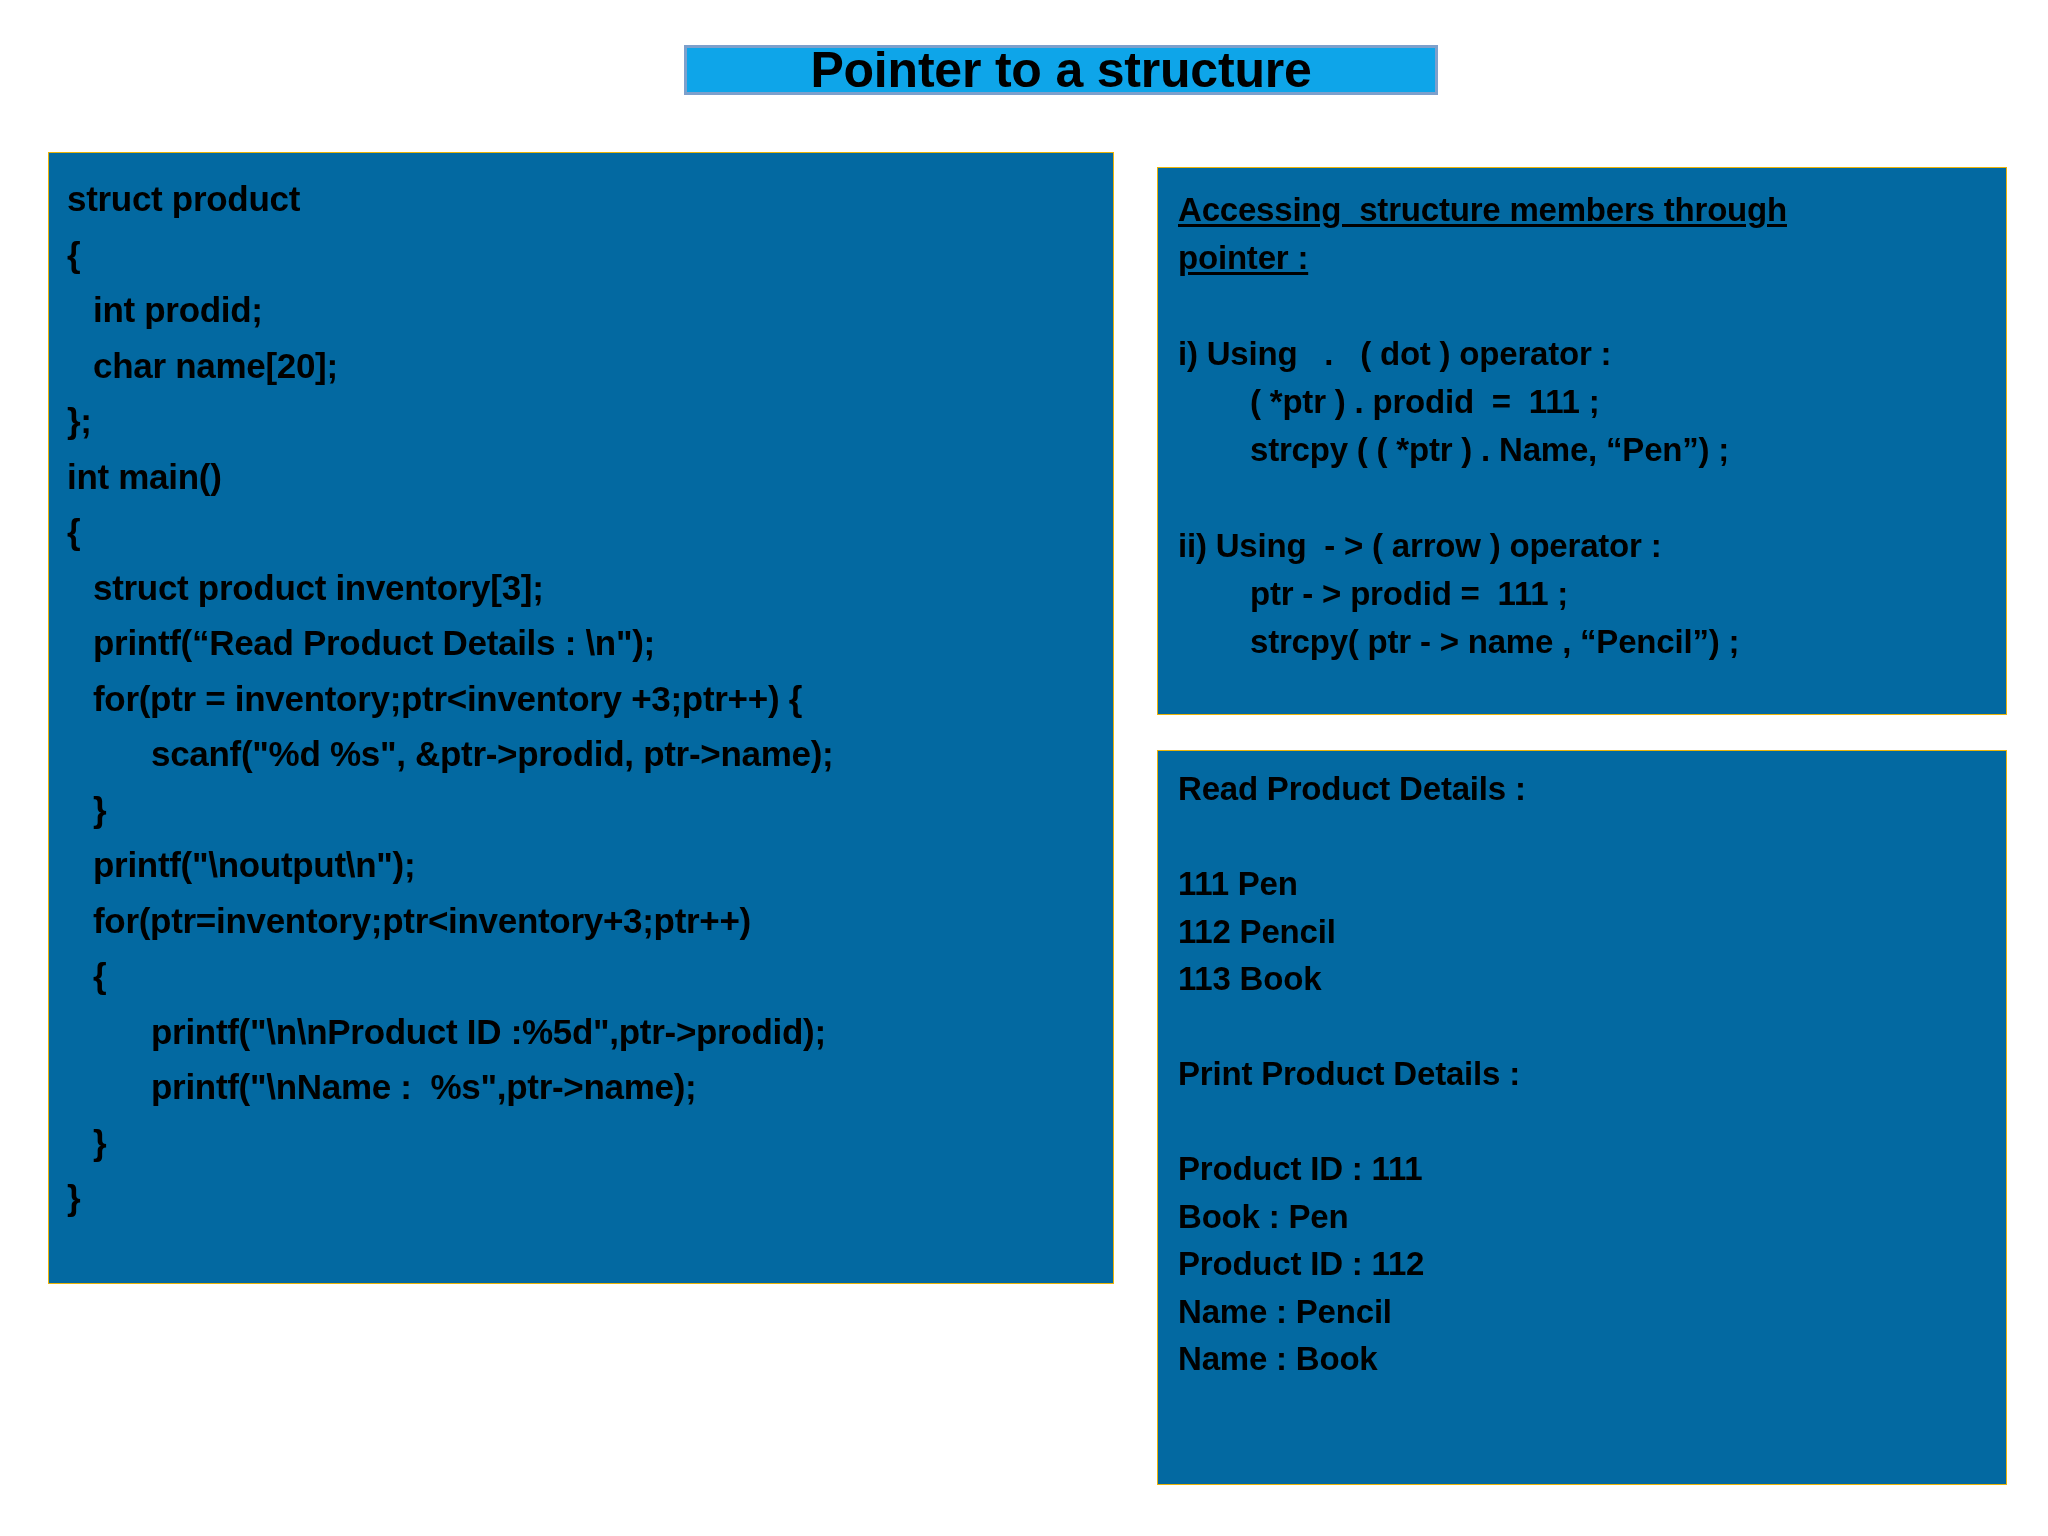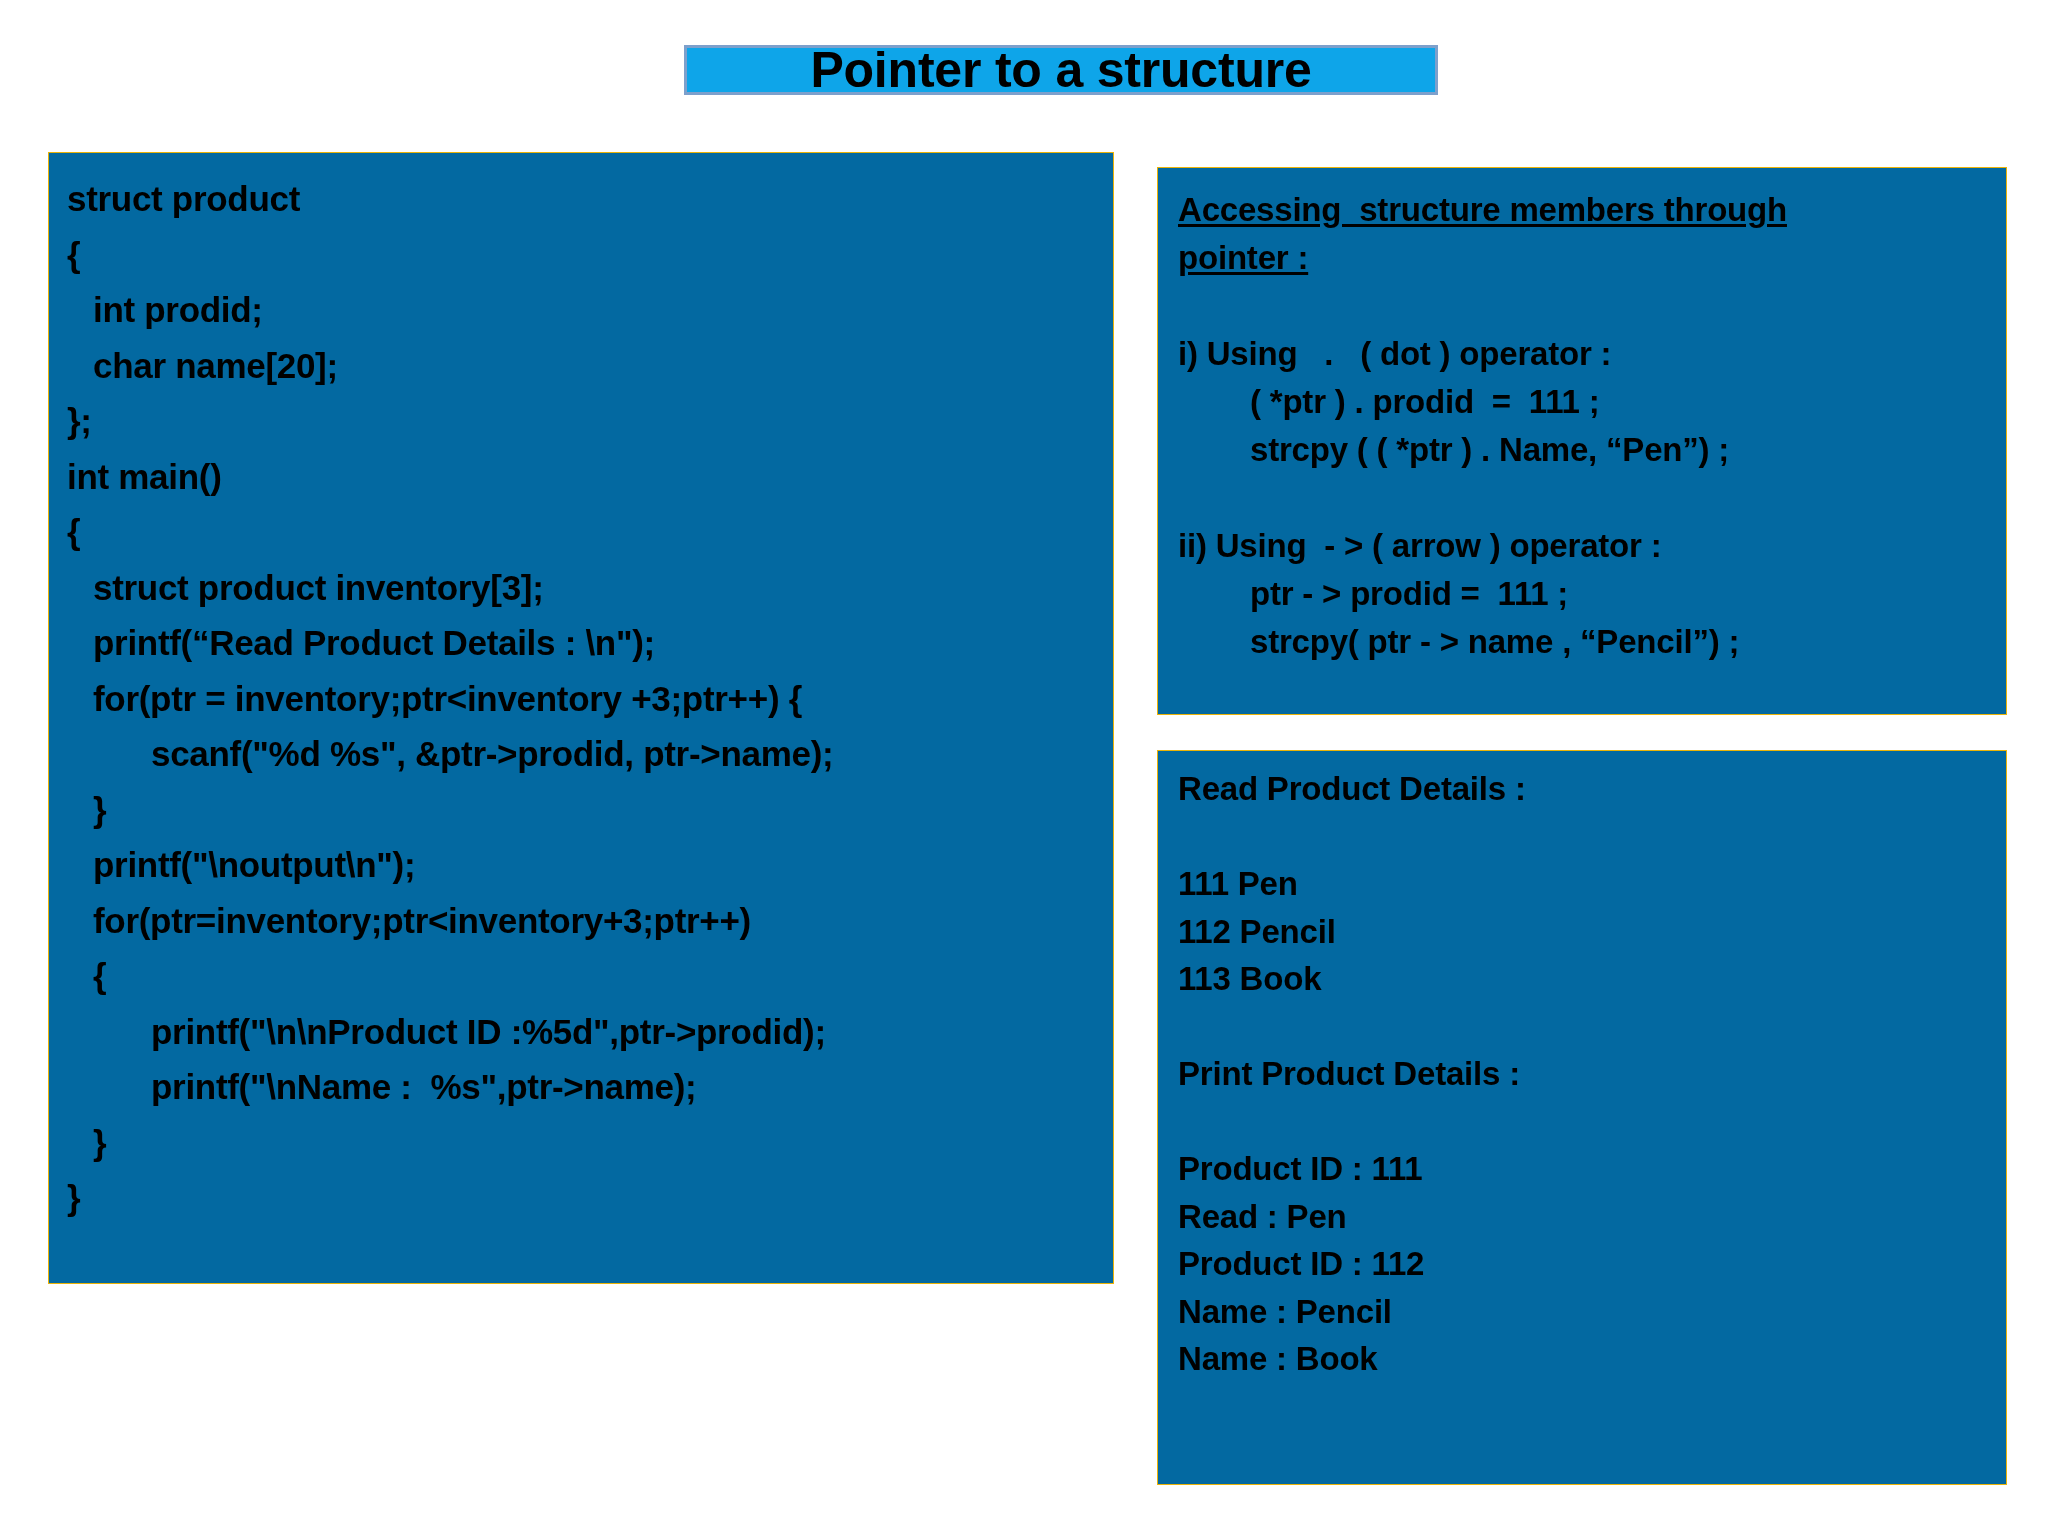--- a/index.html
+++ b/index.html
@@ -157,18 +157,18 @@
   <div id="output-lines">
       <div class="out-line">Read Product Details :</div>
       <div class="out-line spacer">&nbsp;</div>
       <div class="out-line">111 Pen</div>
       <div class="out-line">112 Pencil</div>
       <div class="out-line">113 Book</div>
       <div class="out-line spacer">&nbsp;</div>
       <div class="out-line">Print Product Details :</div>
       <div class="out-line spacer">&nbsp;</div>
       <div class="out-line">Product ID : 111</div>
-      <div class="out-line">Read : Pen</div>
+      <div class="out-line">Book : Pen</div>
       <div class="out-line">Product ID : 112</div>
       <div class="out-line">Name : Pencil</div>
       <div class="out-line">Name : Book</div>
     </div>
 </div>
 
 </body></html>

